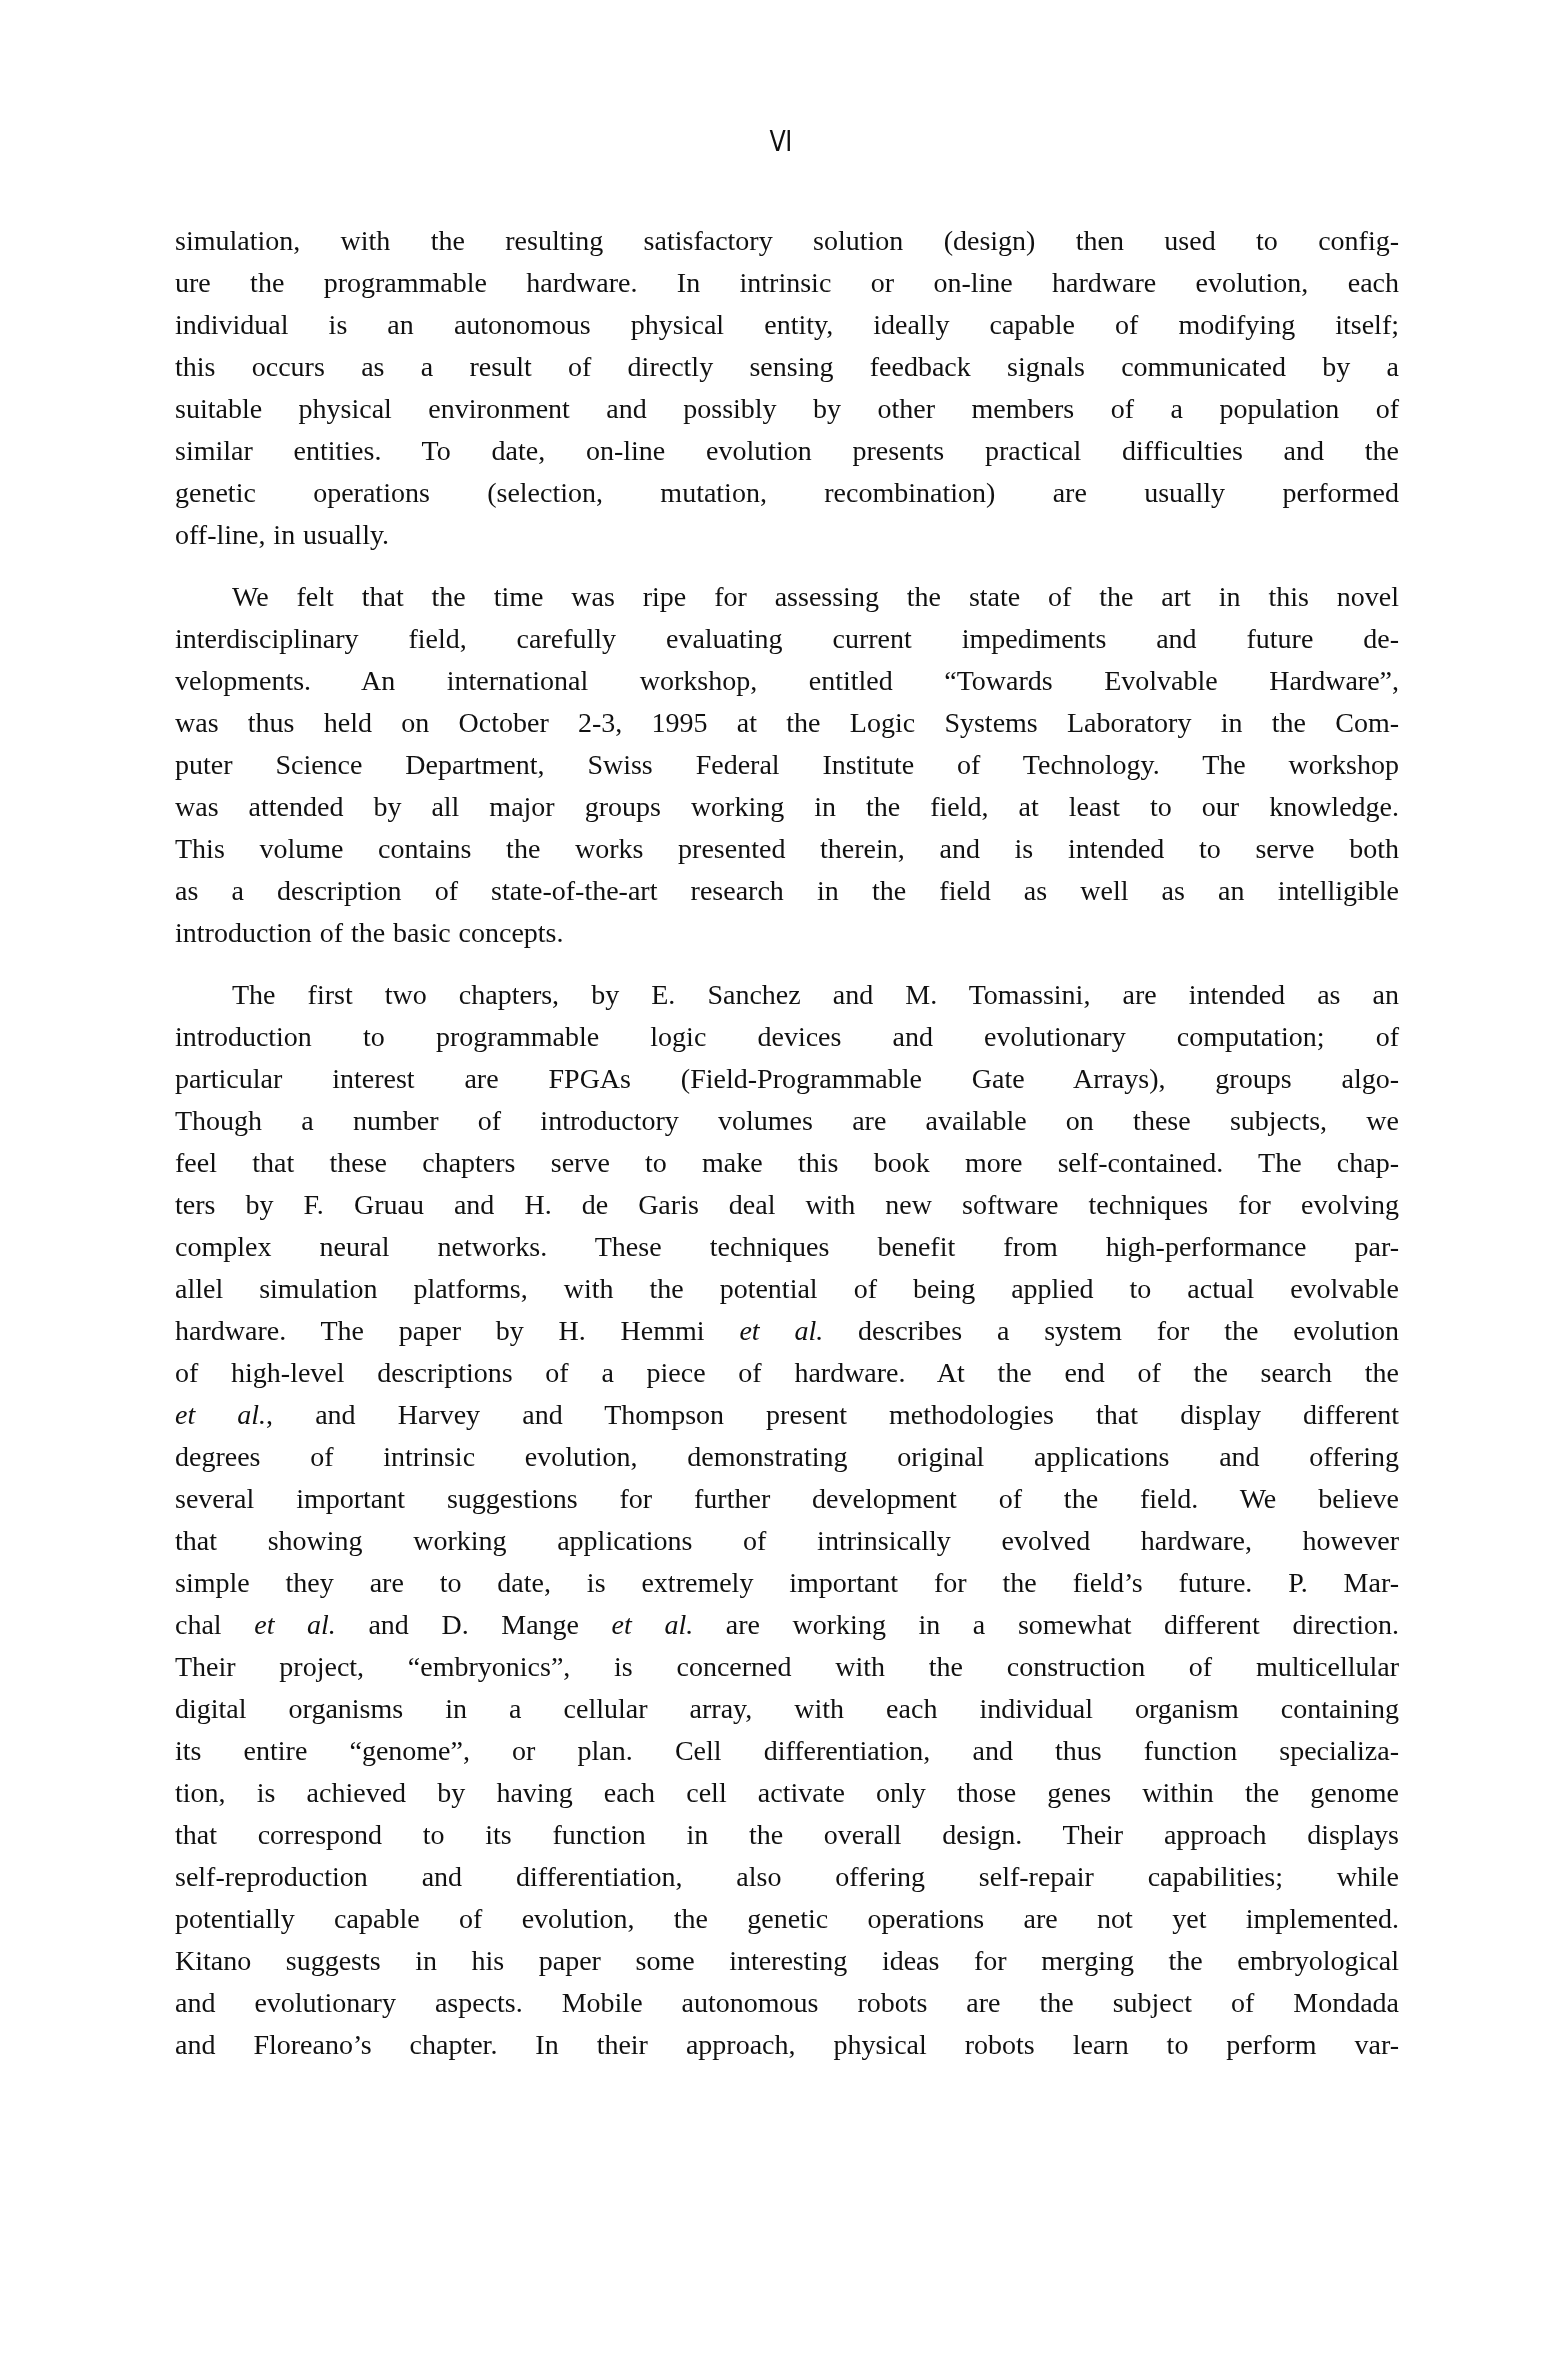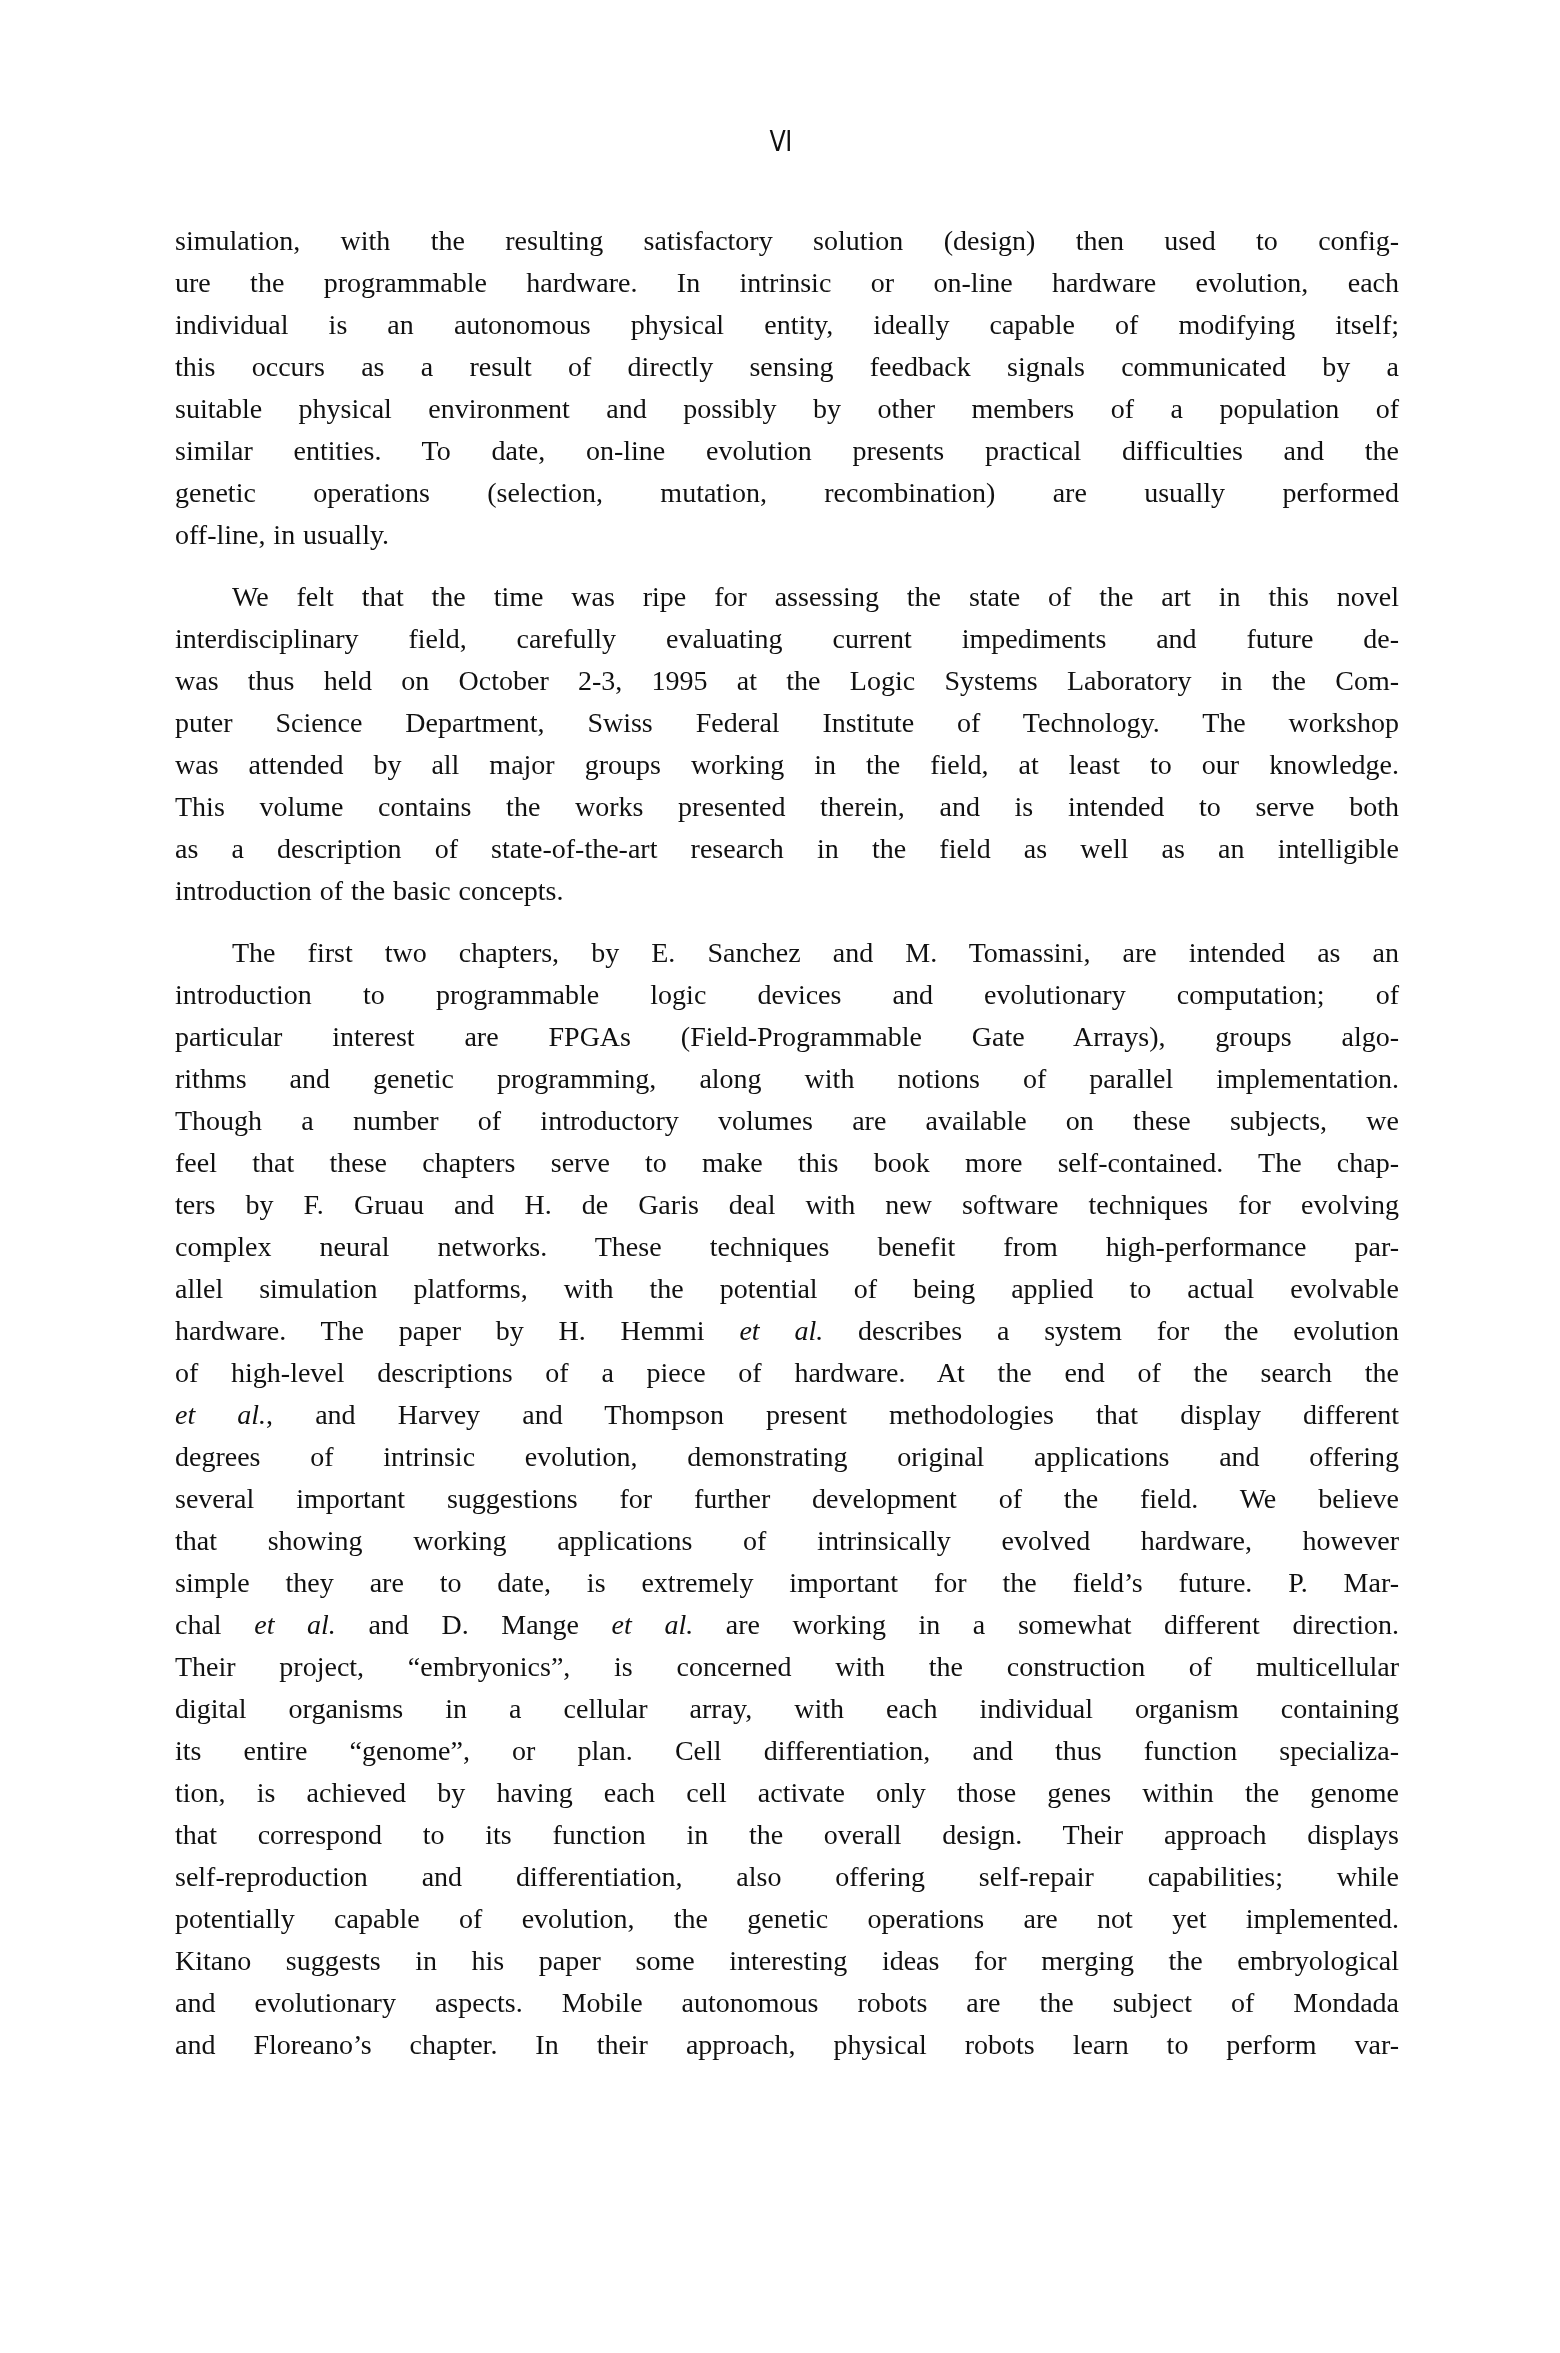--- a/index.html
+++ b/index.html
@@ -39,32 +39,32 @@
       <span class="line"><span>individual is an autonomous physical entity, ideally capable of modifying itself;</span></span>
       <span class="line"><span>this occurs as a result of directly sensing feedback signals communicated by a</span></span>
       <span class="line"><span>suitable physical environment and possibly by other members of a population of</span></span>
       <span class="line"><span>similar entities. To date, on-line evolution presents practical difficulties and the</span></span>
       <span class="line"><span>genetic operations (selection, mutation, recombination) are usually performed</span></span>
       <span class="line last"><span>off-line, in usually.</span></span>
     </div>
     <div class="para">
       <span class="line indent"><span>We felt that the time was ripe for assessing the state of the art in this novel</span></span>
       <span class="line"><span>interdisciplinary field, carefully evaluating current impediments and future de-</span></span>
+      <span class="line"><span>velopments. An international workshop, entitled “Towards Evolvable Hardware”,</span></span>
       <span class="line"><span>was thus held on October 2-3, 1995 at the Logic Systems Laboratory in the Com-</span></span>
       <span class="line"><span>puter Science Department, Swiss Federal Institute of Technology. The workshop</span></span>
       <span class="line"><span>was attended by all major groups working in the field, at least to our knowledge.</span></span>
       <span class="line"><span>This volume contains the works presented therein, and is intended to serve both</span></span>
       <span class="line"><span>as a description of state-of-the-art research in the field as well as an intelligible</span></span>
       <span class="line last"><span>introduction of the basic concepts.</span></span>
     </div>
     <div class="para">
       <span class="line indent"><span>The first two chapters, by E. Sanchez and M. Tomassini, are intended as an</span></span>
       <span class="line"><span>introduction to programmable logic devices and evolutionary computation; of</span></span>
       <span class="line"><span>particular interest are FPGAs (Field-Programmable Gate Arrays), groups algo-</span></span>
-      <span class="line"><span>rithms and genetic programming, along with notions of parallel implementation.</span></span>
       <span class="line"><span>Though a number of introductory volumes are available on these subjects, we</span></span>
       <span class="line"><span>feel that these chapters serve to make this book more self-contained. The chap-</span></span>
       <span class="line"><span>ters by F. Gruau and H. de Garis deal with new software techniques for evolving</span></span>
       <span class="line"><span>complex neural networks. These techniques benefit from high-performance par-</span></span>
       <span class="line"><span>allel simulation platforms, with the potential of being applied to actual evolvable</span></span>
       <span class="line"><span>hardware. The paper by H. Hemmi </span><em>et al.</em><span> describes a system for the evolution</span></span>
       <span class="line"><span>of high-level descriptions of a piece of hardware. At the end of the search the</span></span>
       <span class="line"><em>et al.</em><span>, and Harvey and Thompson present methodologies that display different</span></span>
       <span class="line"><span>degrees of intrinsic evolution, demonstrating original applications and offering</span></span>
       <span class="line"><span>several important suggestions for further development of the field. We believe</span></span>

